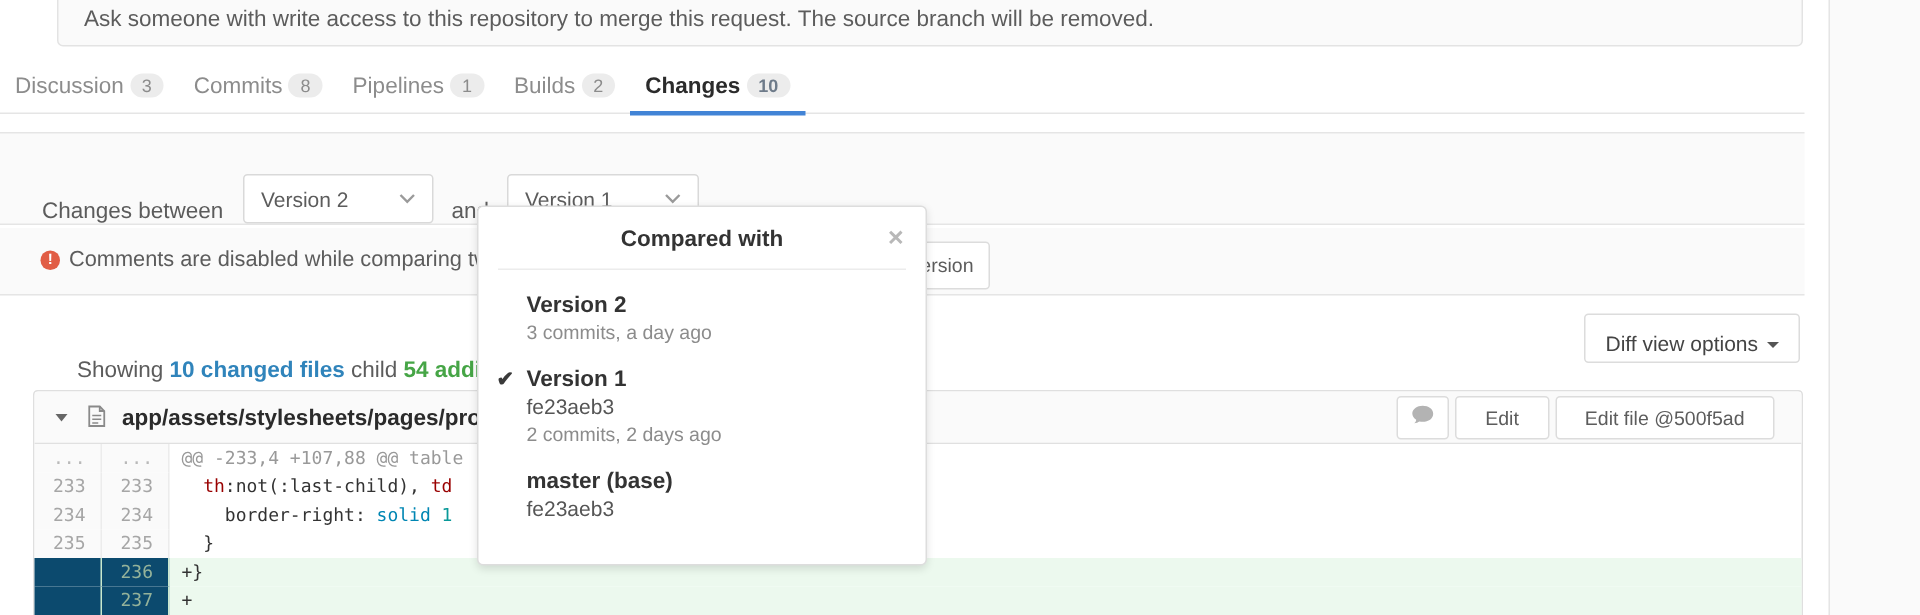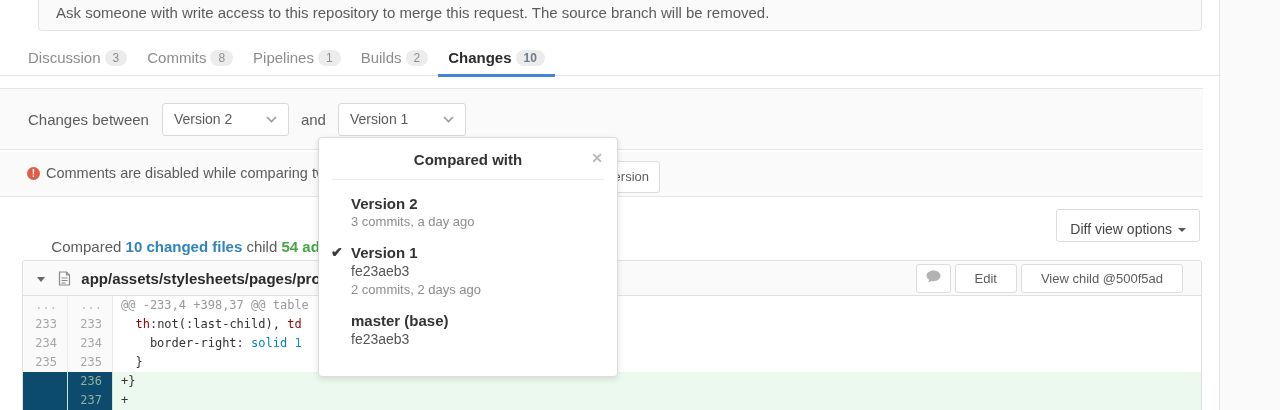--- a/index.html
+++ b/index.html
@@ -8,32 +8,32 @@
   .rail{position:absolute;left:1219px;top:0;width:61px;height:410px;background:#fafafa;border-left:1px solid #e5e5e5;}
   .main{position:absolute;left:0;top:4px;width:1203px;height:410px;}
 
   
   .alert-box{position:absolute;left:38px;top:-21px;width:1164px;height:48px;box-sizing:border-box;
              background:#fafafa;border:1px solid #e3e3e3;border-radius:4px;padding:20px 16px 0 17px;
              font-size:15px;color:#5c5c5c;white-space:nowrap;overflow:hidden;}
 
   
   .tabs{position:absolute;left:0;top:40px;width:1203px;height:31px;border-bottom:1px solid #e5e5e5;
-        padding-left:18px;box-sizing:content-box;white-space:nowrap;}
+        box-sizing:content-box;white-space:nowrap;}
   .tab{display:inline-block;position:relative;padding:5px 10px 10px;font-size:15px;color:#8c8c8c;cursor:pointer;}
   .tab .badge{display:inline-block;margin-left:4px;padding:1px 8px;border-radius:9px;background:#ececec;
               color:#8c8c8c;font-size:12px;vertical-align:1px;}
   .tab.active{color:#2b2b2b;font-weight:600;}
   .tab.active .badge{color:#6e7b8a;}
   .tab.active::after{content:"";position:absolute;left:0;right:0;bottom:-1px;height:3px;background:var(--c-underline);}
 
   
   .compare-bar{position:absolute;left:0;top:84px;width:1203px;height:62px;box-sizing:border-box;
                background:#fafafa;border-top:1px solid #e5e5e5;border-bottom:1px solid #e5e5e5;
-               display:flex;align-items:center;padding-left:28px;font-size:15px;}
+               display:flex;align-items:flex-end;padding-left:28px;font-size:15px;}
   .cb-label{margin-right:13px;}
   .select-btn{display:inline-flex;align-items:center;justify-content:space-between;height:33px;
               background:#fff;border:1px solid #d9d9d9;border-radius:3px;padding:0 11px;
               font-size:14px;color:#5c5c5c;cursor:pointer;box-sizing:border-box;}
   .select-btn svg{margin-left:8px;}
   .sel-start{width:127px;}
   .sel-end{width:128px;}
   .cb-and{margin:0 12px;}
 
   
@@ -132,21 +132,21 @@
     </div>
 
     <div class="notice-bar">
       <span class="alert-icon">!</span>
       <span class="notice-text">Comments are disabled while comparing tw</span>
       <button class="notice-btn">ersion</button>
     </div>
 
     <div class="showing-row">
       <div class="showing-text">
-        <span>Compared </span><span class="lnk">10 changed files</span><span> child </span><span class="adds">54 additions</span><span> and</span>
+        <span>Showing </span><span class="lnk">10 changed files</span><span> child </span><span class="adds">54 additions</span><span> and</span>
       </div>
       <button class="diff-opts-btn">
         <span>Diff view options</span><span class="caret"></span>
       </button>
     </div>
 
     <div class="diff-file">
       <div class="file-header">
         <span class="collapse-caret"></span>
         <svg class="file-icon" width="13" height="15" viewBox="0 0 13 15">
@@ -155,28 +155,28 @@
           <path d="M3.5 7h6M3.5 9.5h6M3.5 12h4" stroke="#8a8a8a" stroke-width="1"></path>
         </svg>
         <span class="file-path">app/assets/stylesheets/pages/profile</span>
         <div class="header-actions">
           <button class="hbtn icon-btn">
             <svg width="15" height="13" viewBox="0 0 16 14">
               <path d="M8 .5C3.9.5.5 3 .5 6.1c0 1.8 1.1 3.4 2.8 4.4-.1.9-.5 1.9-1.4 2.6 1.5-.1 2.8-.7 3.7-1.3.8.2 1.6.3 2.4.3 4.1 0 7.5-2.5 7.5-5.9S12.1.5 8 .5z" fill="#b3b3b3"></path>
             </svg>
           </button>
           <button class="hbtn">Edit</button>
-          <button class="hbtn">View child @500f5ad</button>
+          <button class="hbtn">Edit file @500f5ad</button>
         </div>
       </div>
       <div class="diff-body" id="diff-body">
           <div class="dl match">
             <div class="num old">...</div>
             <div class="num new">...</div>
-            <div class="code"><span class="s-meta">@@ -233,4 +398,37 @@ table</span></div>
+            <div class="code"><span class="s-meta">@@ -233,4 +107,88 @@ table</span></div>
           </div>
           <div class="dl context">
             <div class="num old">233</div>
             <div class="num new">233</div>
             <div class="code"><span class="s-p">  </span><span class="s-nt">th</span><span class="s-p">:not(:last-child)</span><span class="s-p">, </span><span class="s-nt">td</span></div>
           </div>
           <div class="dl context">
             <div class="num old">234</div>
             <div class="num new">234</div>
             <div class="code"><span class="s-p">    border-right: </span><span class="s-nb">solid</span><span class="s-p"> </span><span class="s-m">1</span></div>

